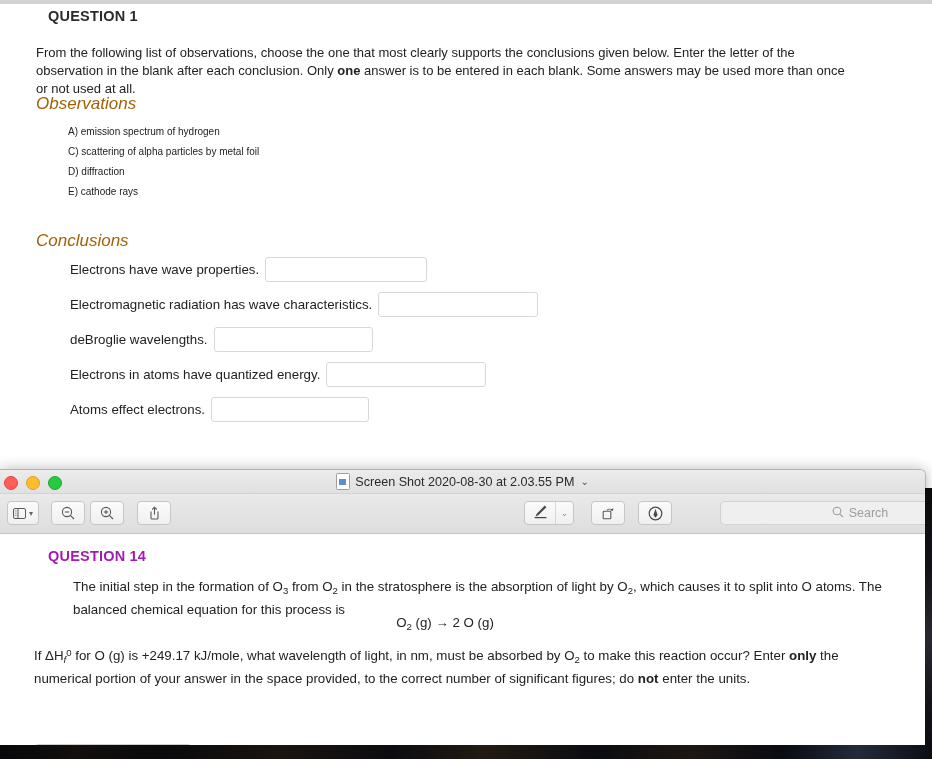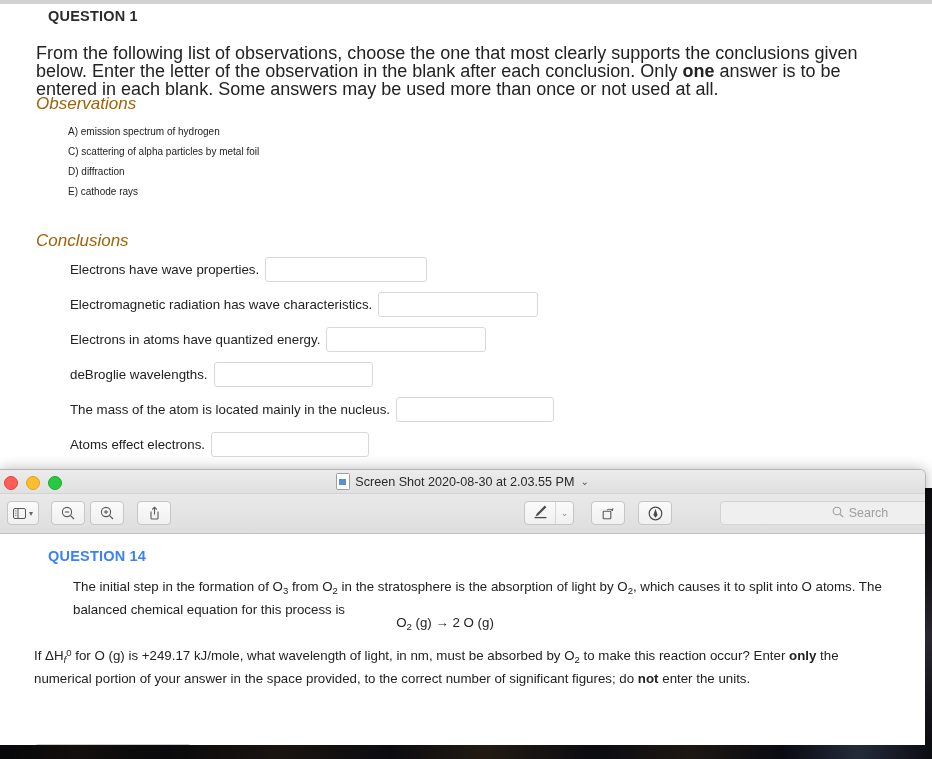--- a/index.html
+++ b/index.html
@@ -35,21 +35,21 @@
     position: absolute;
     font-size: 14.5px;
     font-weight: bold;
     letter-spacing: 0.2px;
     color: #2b2b2b;
   }
   #question1-header { left: 48px; top: 8px; }
 
   .q-body {
     position: absolute;
-    font-size: 18px;
+    font-size: 13px;
     line-height: 18px;
     color: #222222;
   }
   #q1-intro {
     left: 36px; top: 44px;
     width: 822px;
   }
   #q1-intro b { font-weight: bold; }
 
   .section-label {
@@ -250,21 +250,21 @@
     position: relative;
     background: #ffffff;
     height: 211px;
     overflow: hidden;
   }
   #question14-header {
     position: absolute;
     left: 48px; top: 14px;
     font-size: 14.5px;
     font-weight: bold;
-    color: #3b82f6;
+    color: #a21caf;
     letter-spacing: 0.2px;
   }
   #q14-intro {
     position: absolute;
     left: 34px; top: 43px;
     width: 838px;
     font-size: 13.3px;
     line-height: 19px;
     color: #222;
     margin-left: 39px;
@@ -348,30 +348,26 @@
   <ul id="conclusions-list">
     <li class="conclusion-row">
       <span class="conclusion-text">Electrons have wave properties.</span>
       <input class="answer-box" type="text" style="width: 162px;" value="">
     </li>
     <li class="conclusion-row">
       <span class="conclusion-text">Electromagnetic radiation has wave characteristics.</span>
       <input class="answer-box" type="text" style="width: 160px;" value="">
     </li>
     <li class="conclusion-row">
-      <span class="conclusion-text">Electrons in atoms have quantized energy.</span>
-      <input class="answer-box" type="text" style="width: 160px;" value="">
-    </li>
-    <li class="conclusion-row">
       <span class="conclusion-text">deBroglie wavelengths.</span>
       <input class="answer-box" type="text" style="width: 159px;" value="">
     </li>
     <li class="conclusion-row">
-      <span class="conclusion-text">The mass of the atom is located mainly in the nucleus.</span>
-      <input class="answer-box" type="text" style="width: 158px;" value="">
+      <span class="conclusion-text">Electrons in atoms have quantized energy.</span>
+      <input class="answer-box" type="text" style="width: 160px;" value="">
     </li>
     <li class="conclusion-row">
       <span class="conclusion-text">Atoms effect electrons.</span>
       <input class="answer-box" type="text" style="width: 158px;" value="">
     </li>
   </ul>
 </div>
 
 <div id="preview-window">
 

